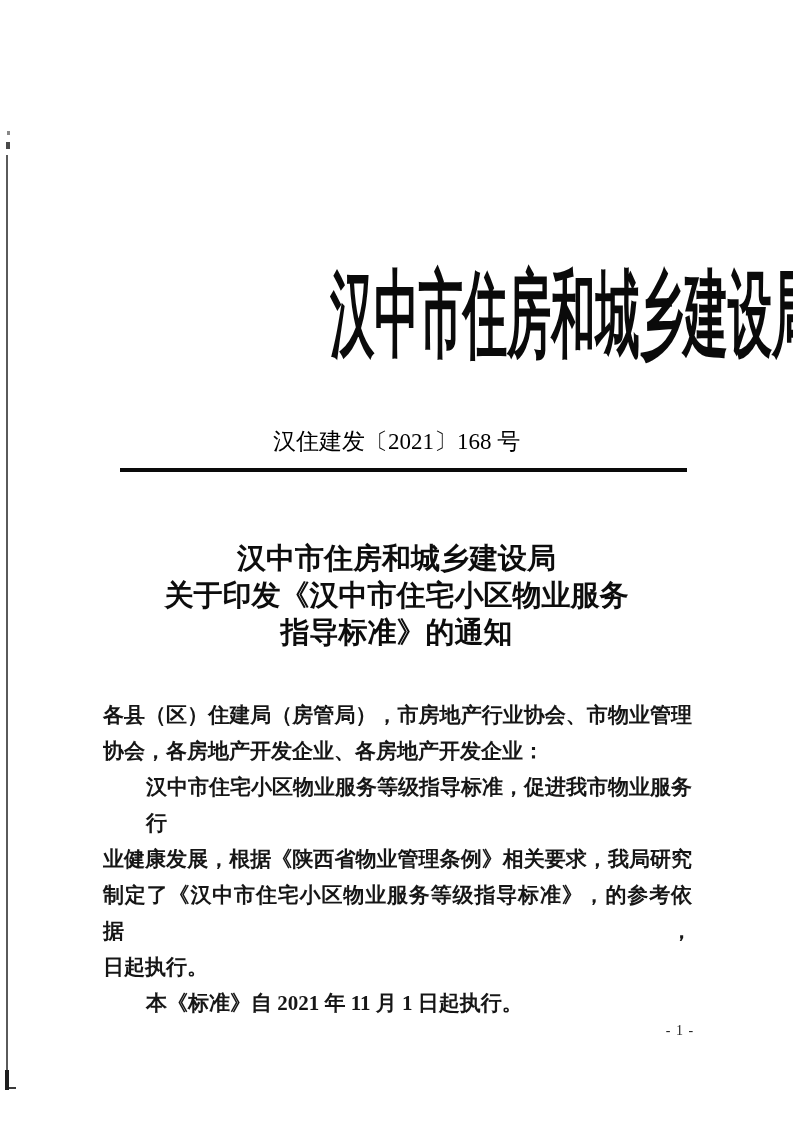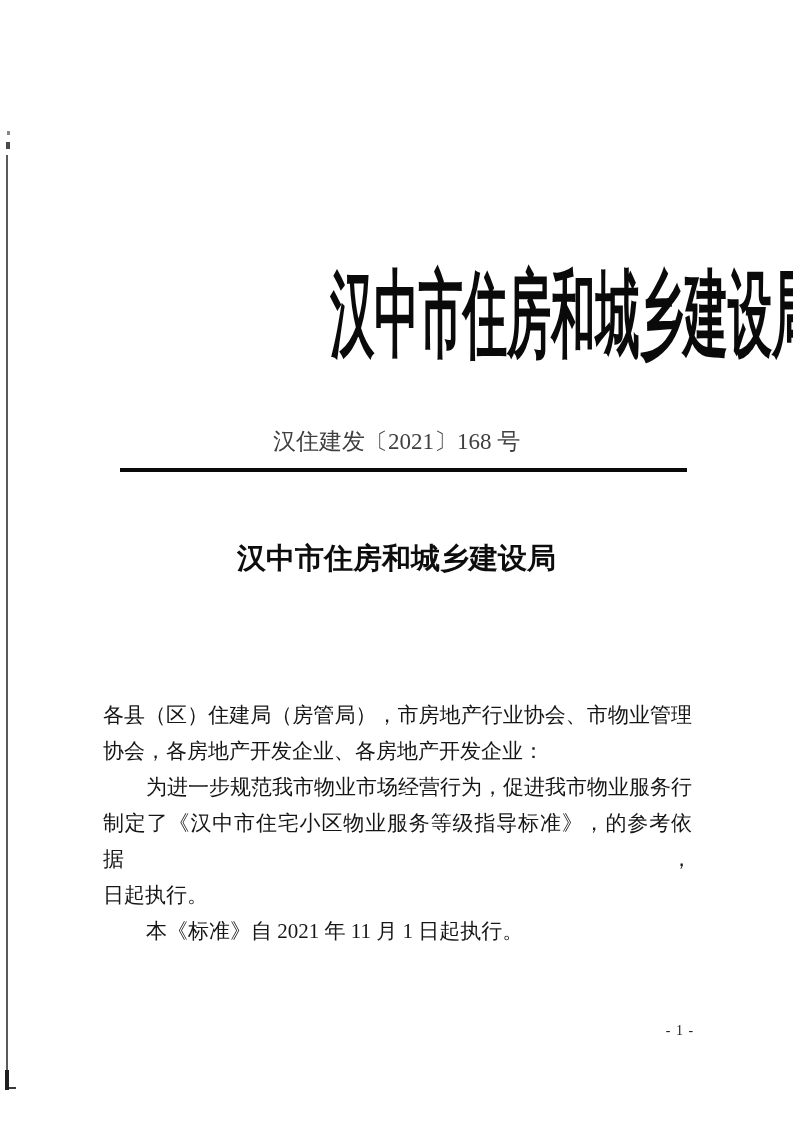--- a/index.html
+++ b/index.html
@@ -82,21 +82,21 @@
   }
 
   
   .doc-number {
     position: absolute;
     top: 426px;
     left: 0;
     width: 100%;
     text-align: center;
     font-size: 23px;
-    color: #404040;
+    color: #000000;
   }
 
   
   .rule {
     position: absolute;
     top: 468px;
     left: 120px;
     width: 567px;
     height: 4px;
     background: #0a0a0a;
@@ -120,20 +120,21 @@
     position: absolute;
     top: 697px;
     left: 103px;
     width: 589px;
     font-size: 21px;
     line-height: 36px;
     color: #161616;
   }
   .body-text .line {
     white-space: nowrap;
+    font-weight: bold;
   }
   .body-text .line.jfull {
     white-space: normal;
     text-align: justify;
     text-align-last: justify;
   }
   .body-text .line.indent {
     padding-left: 43px;
   }
 
@@ -163,26 +164,29 @@
   <div class="doc-header">
     <span class="stretched">汉中市住房和城乡建设局文件</span>
   </div>
 
   <div class="doc-number">汉住建发〔2021〕168 号</div>
 
   <div class="rule"></div>
 
   <div class="notice-title">
     <div>汉中市住房和城乡建设局</div>
+    <div>关于印发《汉中市住宅小区物业服务</div>
+    <div>指导标准》的通知</div>
   </div>
 
   <div class="body-text">
     <div class="line jfull">各县（区）住建局（房管局），市房地产行业协会、市物业管理</div>
     <div class="line">协会，各房地产开发企业、各房地产开发企业：</div>
-    <div class="line jfull indent">为进一步规范我市物业市场经营行为，促进我市物业服务行</div>
+    <div class="line jfull indent">汉中市住宅小区物业服务等级指导标准，促进我市物业服务行</div>
+    <div class="line jfull">业健康发展，根据《陕西省物业管理条例》相关要求，我局研究</div>
     <div class="line jfull">制定了《汉中市住宅小区物业服务等级指导标准》，的参考依据，</div>
     <div class="line">日起执行。</div>
     <div class="line indent">本《标准》自 2021 年 11 月 1 日起执行。</div>
   </div>
 
   <div class="page-number">- 1 -</div>
 
 </div>
 
 </body></html>

